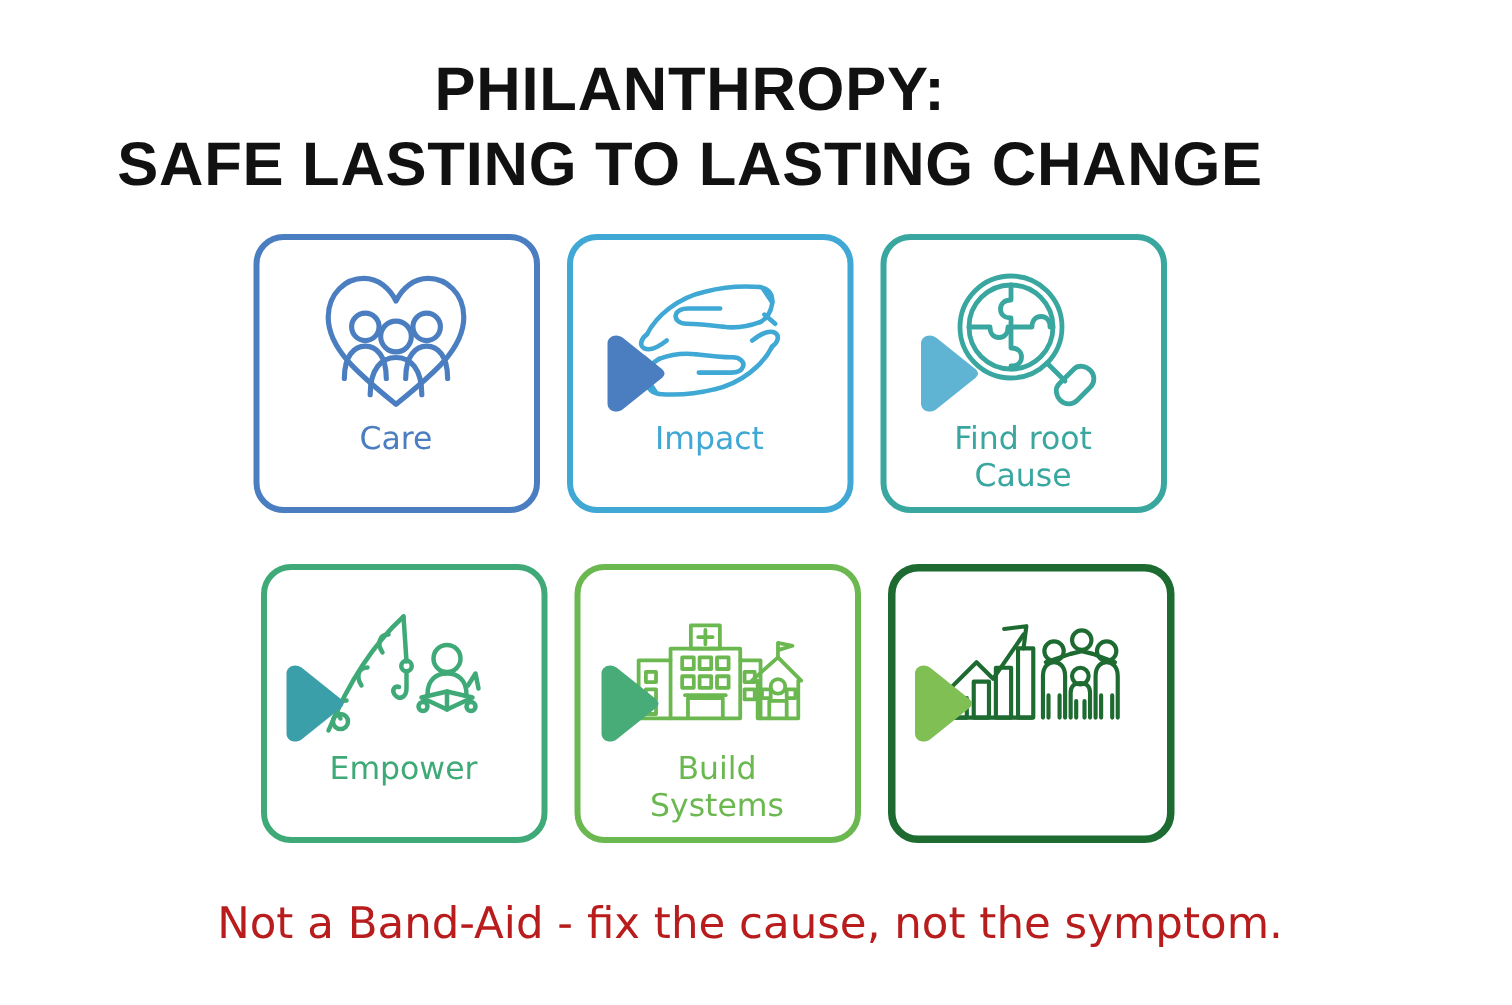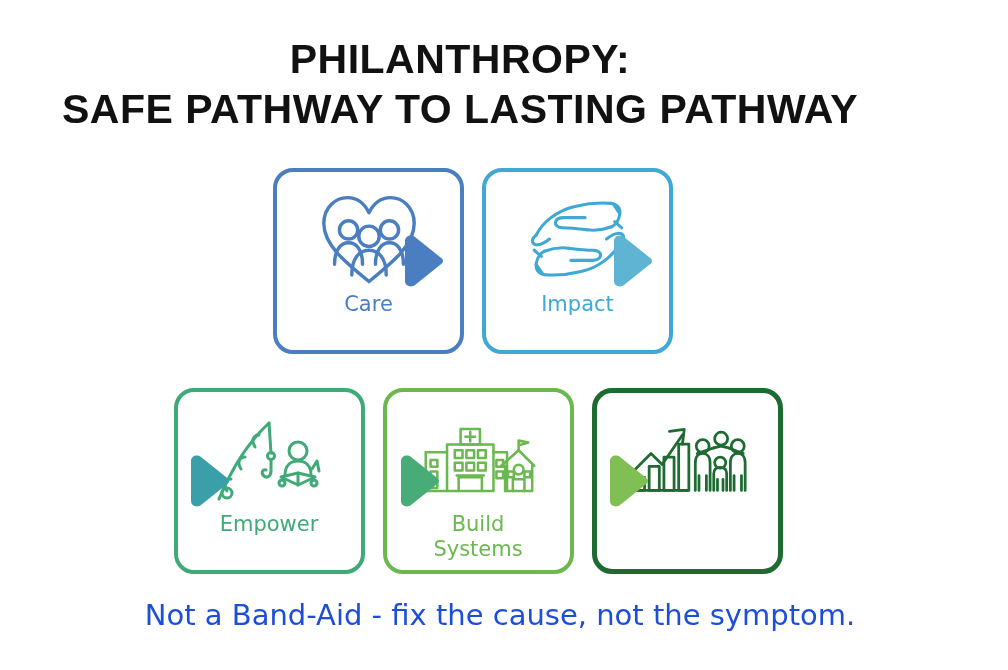--- a/index.html
+++ b/index.html
@@ -34,21 +34,21 @@
     font-size: 41px;
     letter-spacing: 0.5px;
     line-height: 50px;
     color: #111111;
     white-space: nowrap;
   }
 
   
   .rows {
     position: absolute;
-    top: 168px;
+    top: 156px;
     left: 0;
     width: 946px;
   }
   .row {
     position: relative;
     height: 186px;
     display: flex;
     justify-content: center;
     align-items: flex-start;
   }
@@ -107,32 +107,32 @@
 
   
   .caption {
     position: absolute;
     left: 0;
     top: 598px;
     width: 1000px;
     text-align: center;
     font-family: "DejaVu Sans", "Liberation Sans", sans-serif;
     font-size: 29px;
-    color: #1d4ed8;
+    color: #b91c1c;
     white-space: nowrap;
   }
 </style>
 </head>
 <body>
 
 <div class="poster">
 
   <div class="title-block">
     <div class="title-line">PHILANTHROPY:</div>
-    <div class="title-line">SAFE PATHWAY TO LASTING PATHWAY</div>
+    <div class="title-line">SAFE LASTING TO LASTING CHANGE</div>
   </div>
 
   <div class="rows">
 
     <div class="row row-1">
 
       <div class="card" style="border-color:#4a7ec0">
         <div class="icon-wrap">
           <svg viewBox="0 0 100 92" width="108" height="99">
             <g fill="none" stroke="#4a7ec0" stroke-width="3.2" stroke-linecap="round" stroke-linejoin="round">
@@ -170,20 +170,41 @@
               <path d="M96 48 C 100 45, 101 41, 98 39 C 94 37, 88 40, 83 44"></path>
               <path d="M20 78 L 14 69 M 19 61 L 12 55"></path>
             </g>
           </svg>
         </div>
         <div class="card-label" style="color:#3fa8d4">
           <div>Impact</div>
         </div>
       </div>
 
+      <div class="card" style="border-color:#39a79f">
+        <div class="icon-wrap">
+          <svg viewBox="0 0 100 100" width="100" height="100">
+            <g fill="none" stroke="#39a79f" stroke-width="3.2" stroke-linecap="round" stroke-linejoin="round">
+              <circle cx="42" cy="42" r="34"></circle>
+              <circle cx="42" cy="42" r="28"></circle>
+              <path d="M66 66 L 78 78"></path>
+              <path d="M74 80 L 84 70 C 87 67, 92 68, 95 71 C 98 74, 98 79, 95 82 L 86 91 C 83 94, 78 94, 75 91 C 72 88, 71 83, 74 80 Z"></path>
+
+              <path d="M42 14 L 42 24 C 38 24, 35 26, 35 30 C 35 34, 38 36, 42 36 L 42 42"></path>
+              <path d="M42 42 L 56 42 C 56 38, 58 35, 62 35 C 66 35, 68 38, 68 42 L 70 42"></path>
+              <path d="M14 42 L 28 42 C 28 46, 30 49, 34 49 C 38 49, 40 46, 40 42"></path>
+              <path d="M42 42 L 42 56 C 46 56, 49 58, 49 62 C 49 66, 46 68, 42 68 L 42 70"></path>
+            </g>
+          </svg>
+        </div>
+        <div class="card-label" style="color:#39a79f">
+          <div>Find root</div>
+          <div>Cause</div>
+        </div>
+      </div>
 
       <div class="arrow" style="left:398px;">
         <svg viewBox="0 0 46 52">
           <path d="M7 6 C 7 1, 13 -1, 17 2 L 42 22 C 46 25, 46 27, 42 30 L 17 50 C 13 53, 7 51, 7 46 Z" fill="#4a7ec0"></path>
         </svg>
       </div>
       <div class="arrow" style="left:607px;">
         <svg viewBox="0 0 46 52">
           <path d="M7 6 C 7 1, 13 -1, 17 2 L 42 22 C 46 25, 46 27, 42 30 L 17 50 C 13 53, 7 51, 7 46 Z" fill="#5fb4d4"></path>
         </svg>

